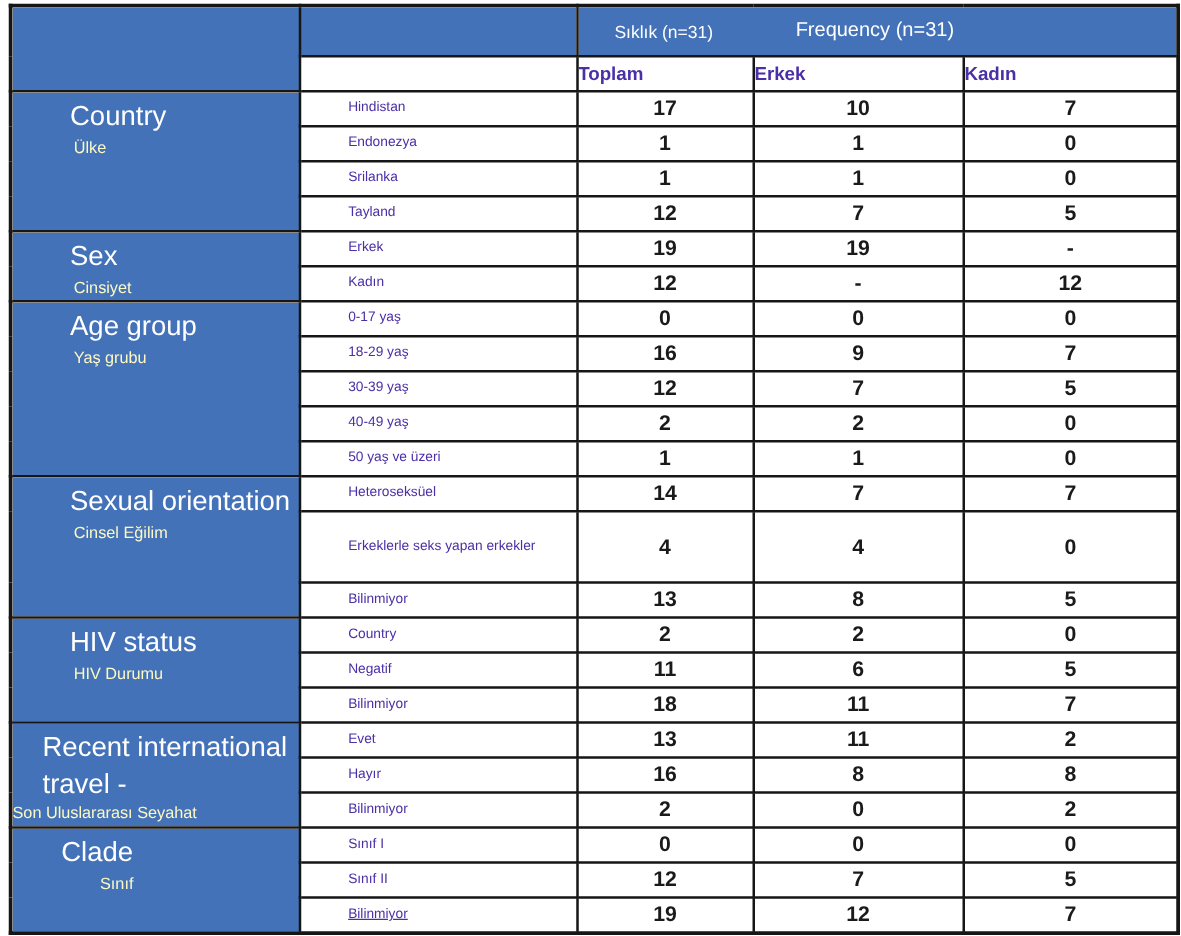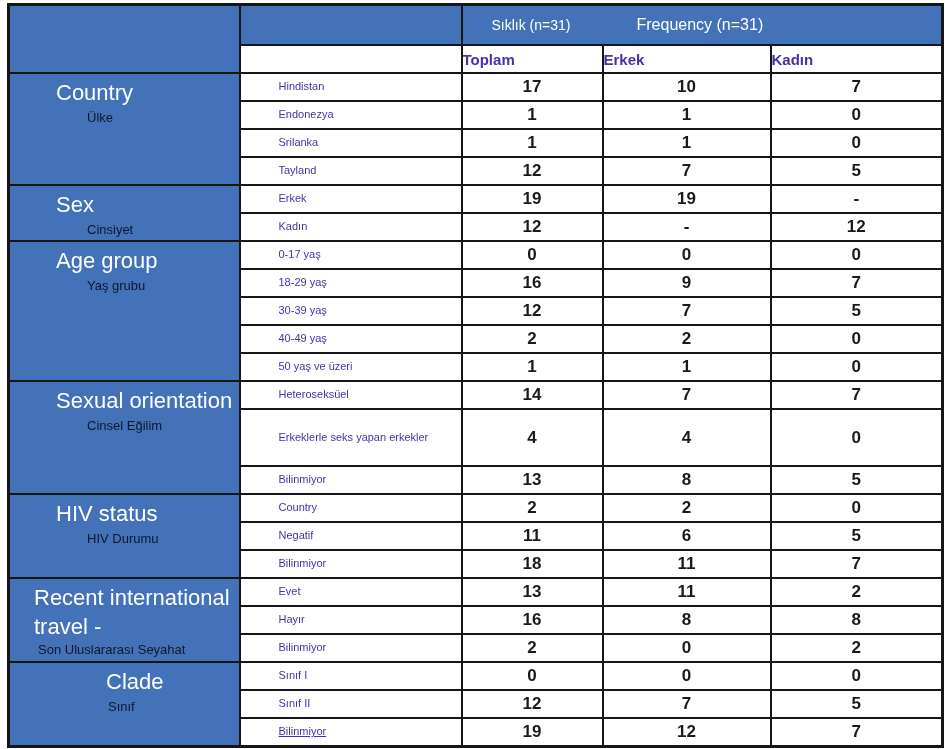--- a/index.html
+++ b/index.html
@@ -27,26 +27,26 @@
   td.sec{
     background:var(--blue);
     vertical-align:top;
     padding-top:5px;
   }
   .sec-en{
     color:#ffffff;font-size:22px;line-height:1.3;
     padding-left:46px;padding-right:4px;
   }
   .sec-tr{
-    color:#0f172a;font-size:13px;line-height:1.3;
-    padding-left:49px;padding-top:2px;margin-left:28px;
+    color:#fef9c3;font-size:13px;line-height:1.3;
+    padding-left:49px;padding-top:2px;
   }
   td.sec.s-travel .sec-en{padding-left:24px;}
   td.sec.s-travel .sec-tr{padding-left:0;padding-top:1px;}
-  td.sec.s-clade .sec-en{padding-left:96px;}
+  td.sec.s-clade .sec-en{padding-left:39px;}
   td.sec.s-clade .sec-tr{padding-left:70px;}
   
   td.band{background:var(--blue);}
   .band-flex{display:flex;align-items:center;color:#ffffff;height:38px;}
   .band-small{width:137px;text-align:center;font-size:14px;}
   .band-big{font-size:16px;padding-left:37px;}
   td.blank-blue{background:var(--blue);}
   td.hcol{
     color:var(--purple);font-weight:bold;font-size:15px;
     text-align:left;vertical-align:middle;

